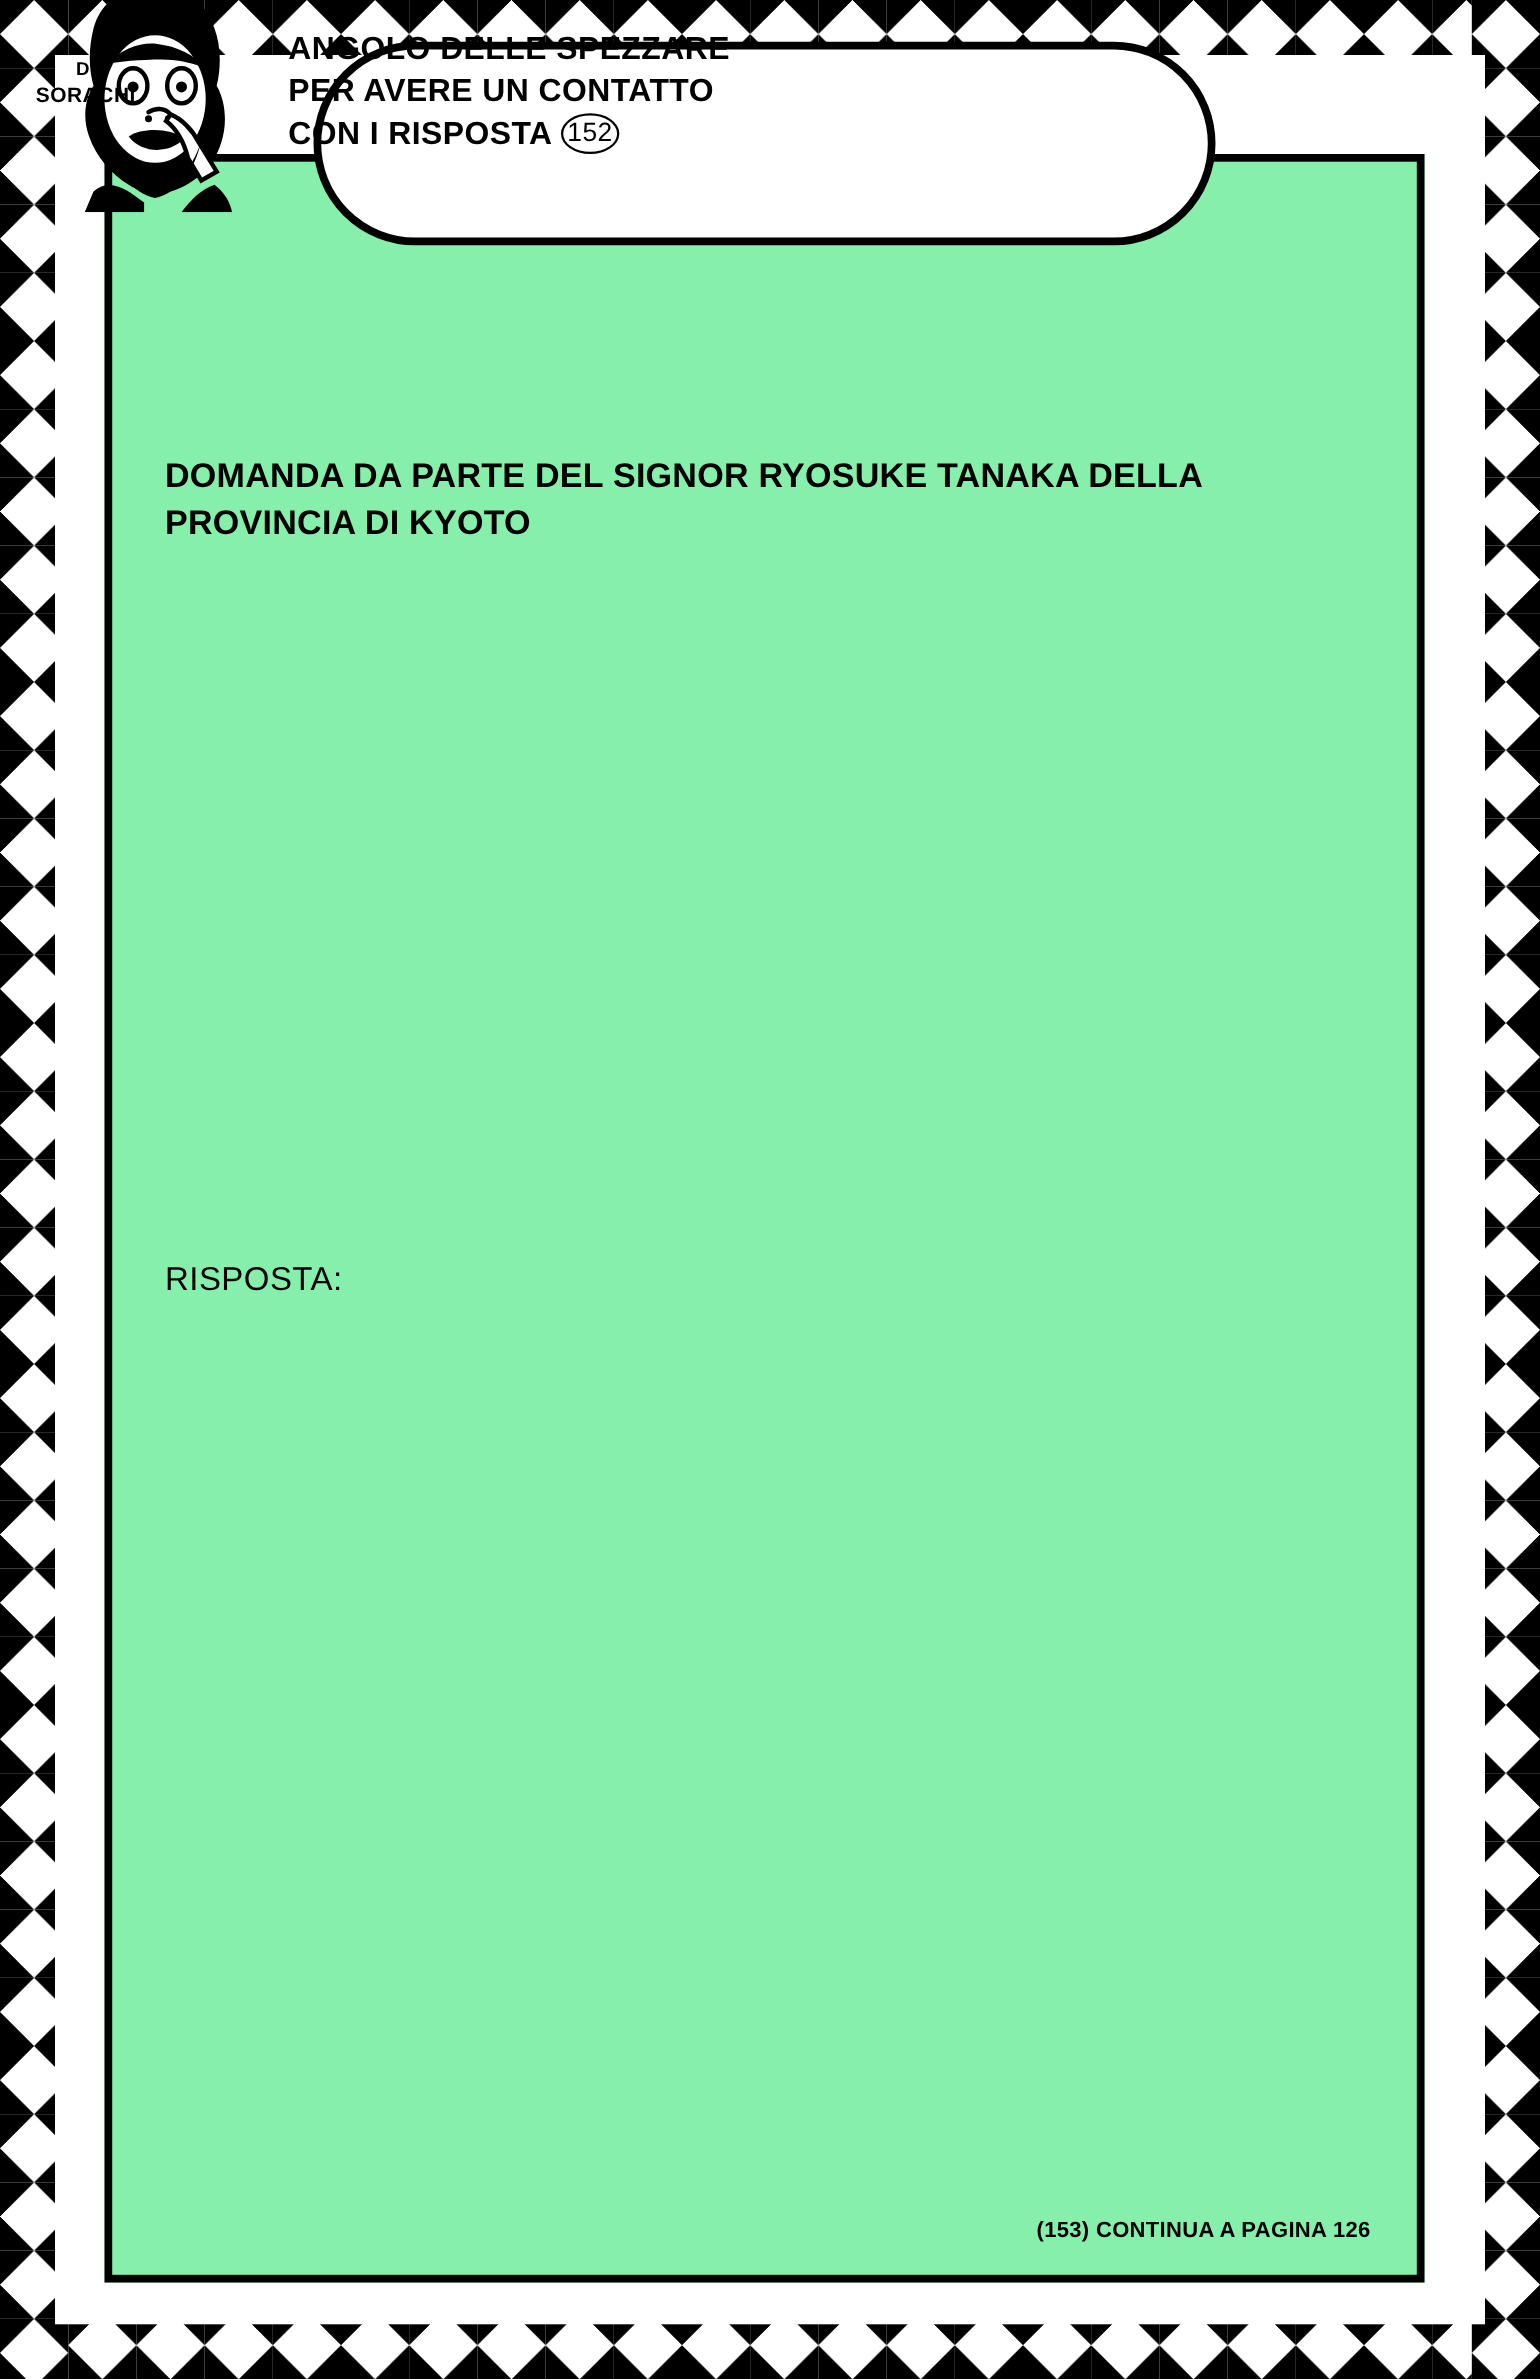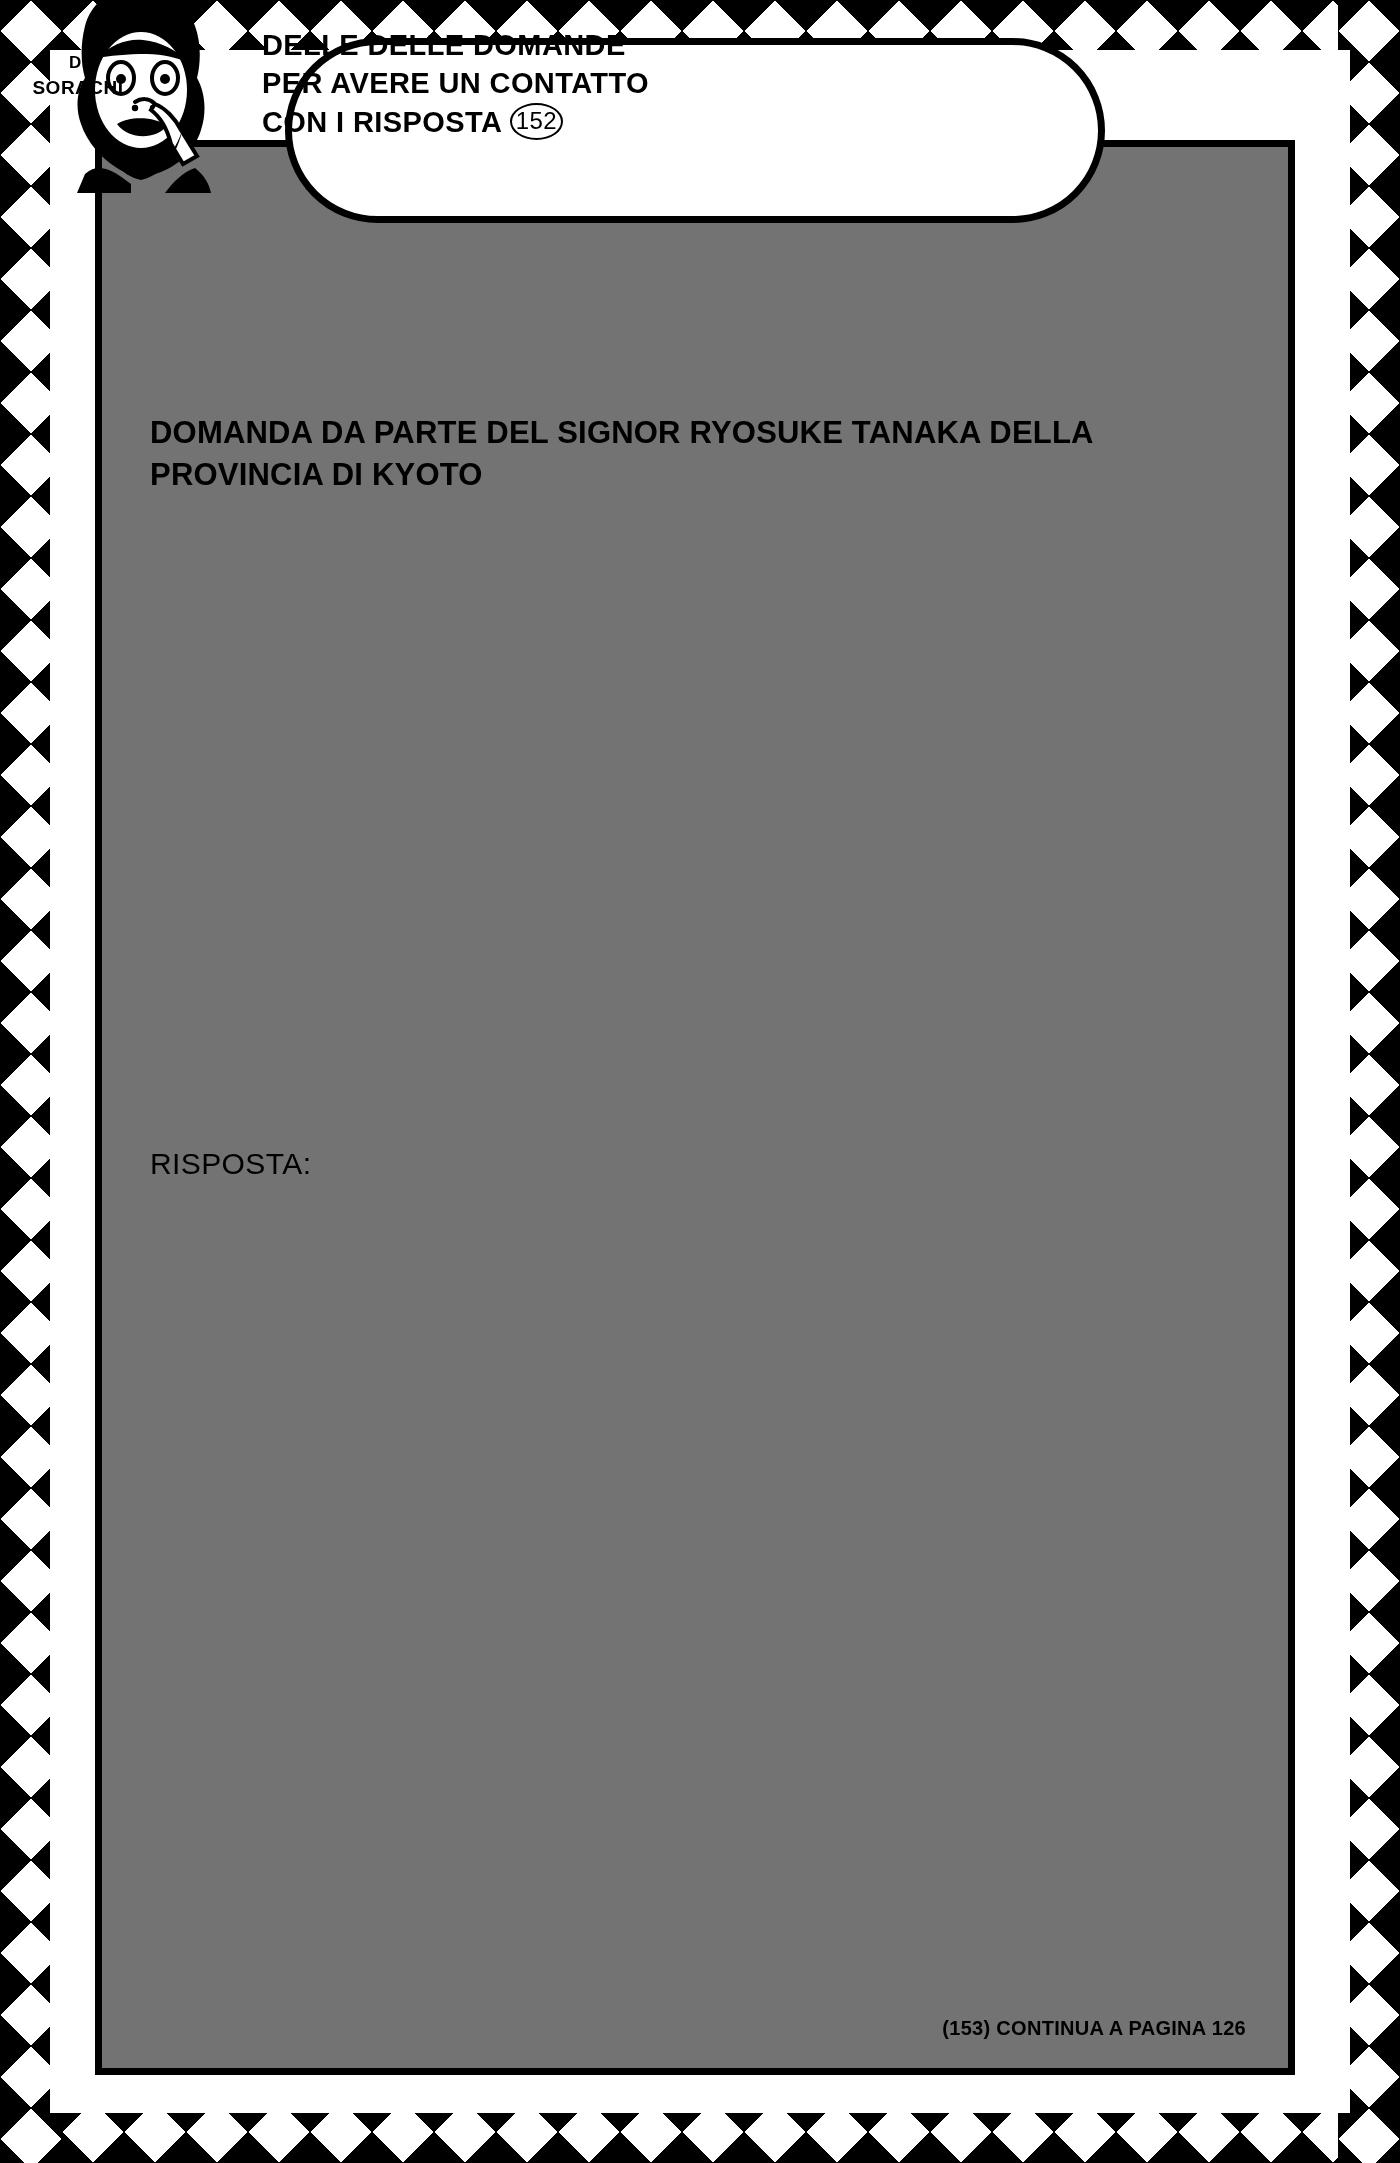--- a/index.html
+++ b/index.html
@@ -78,21 +78,21 @@
   }
 
   
   .panel {
     position: absolute;
     left: 95px;
     top: 140px;
     width: 1200px;
     height: 1935px;
     border: 7px solid #000;
-    background: #737373;
+    background: #86efac;
     box-sizing: border-box;
   }
 
   
   .capsule {
     position: absolute;
     left: 285px;
     top: 38px;
     width: 820px;
     height: 185px;
@@ -259,17 +259,17 @@
 
     <path d="M96 132 C104 138 112 150 116 166 L128 186 L142 178 L126 152 C120 140 110 130 100 126 Z" fill="#fff" stroke="#000" stroke-width="4"></path>
 
     <path d="M44 150 C54 176 70 192 86 196 C104 192 120 176 128 150
              C122 178 106 198 86 202 C66 198 50 178 44 150 Z" fill="#000"></path>
 
     <path d="M30 196 C46 182 62 196 76 206 L76 215 L22 215 Z" fill="#000"></path>
     <path d="M140 190 C150 198 154 206 156 215 L110 215 C118 204 128 194 140 190 Z" fill="#000"></path>
   </svg>
 
-  <div class="capsule-title"><span>DELLE DELLE DOMANDE</span>
+  <div class="capsule-title"><span>ANGOLO DELLE SPEZZARE</span>
 <span>PER AVERE UN CONTATTO</span>
 <span>CON I RISPOSTA</span> <span class="circled">152</span></div>
 
 </div>
 
 </body></html>

